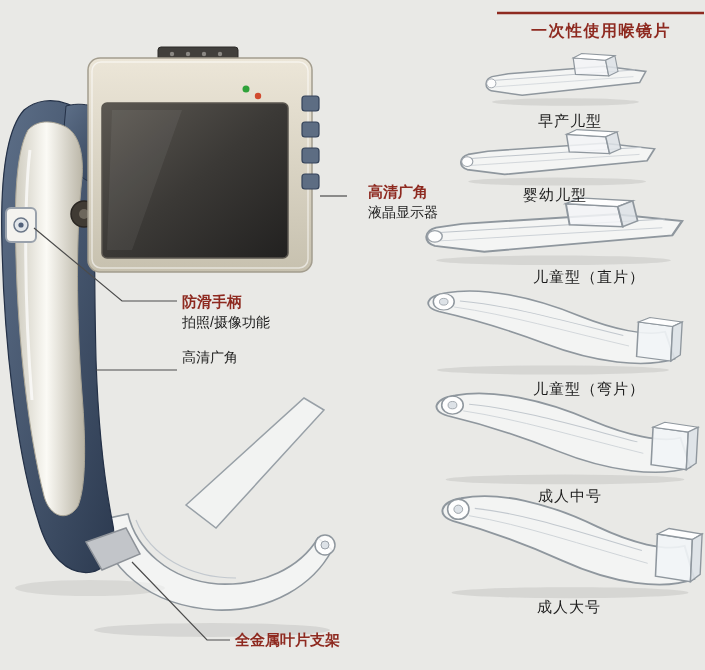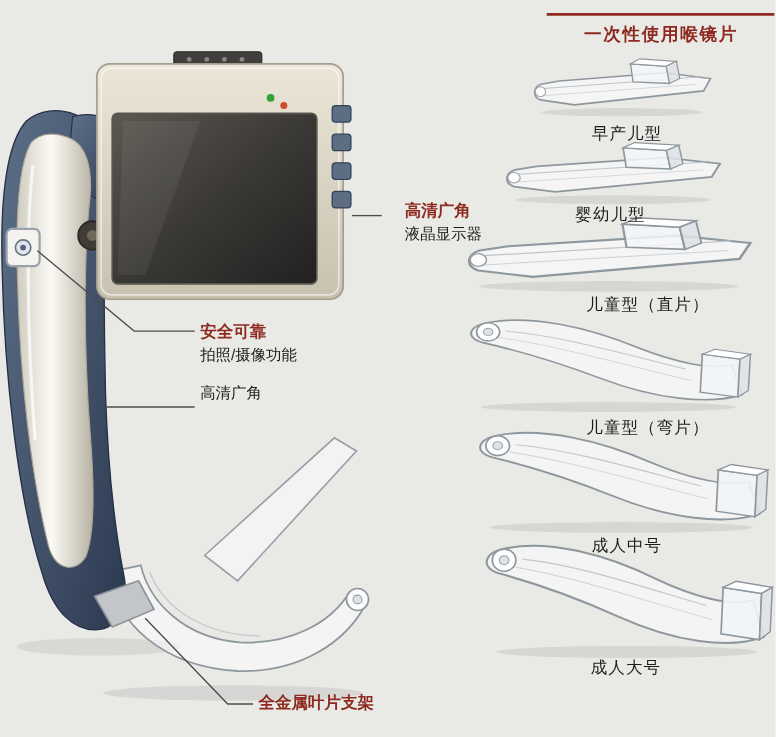--- a/index.html
+++ b/index.html
@@ -153,21 +153,21 @@
   </svg>
 
   <div class="section-title">一次性使用喉镜片</div>
 
   <div class="callout" style="left:368px;top:181px">
     <div class="h">高清广角</div>
     <div>液晶显示器</div>
   </div>
 
   <div class="callout" style="left:182px;top:291px">
-    <div class="h">安全可靠</div>
+    <div class="h">防滑手柄</div>
     <div>拍照/摄像功能</div>
   </div>
 
   <div class="callout" style="left:182px;top:347px">
     <div>高清广角</div>
   </div>
 
   <div class="callout" style="left:235px;top:629px">
     <div class="h">全金属叶片支架</div>
   </div>

